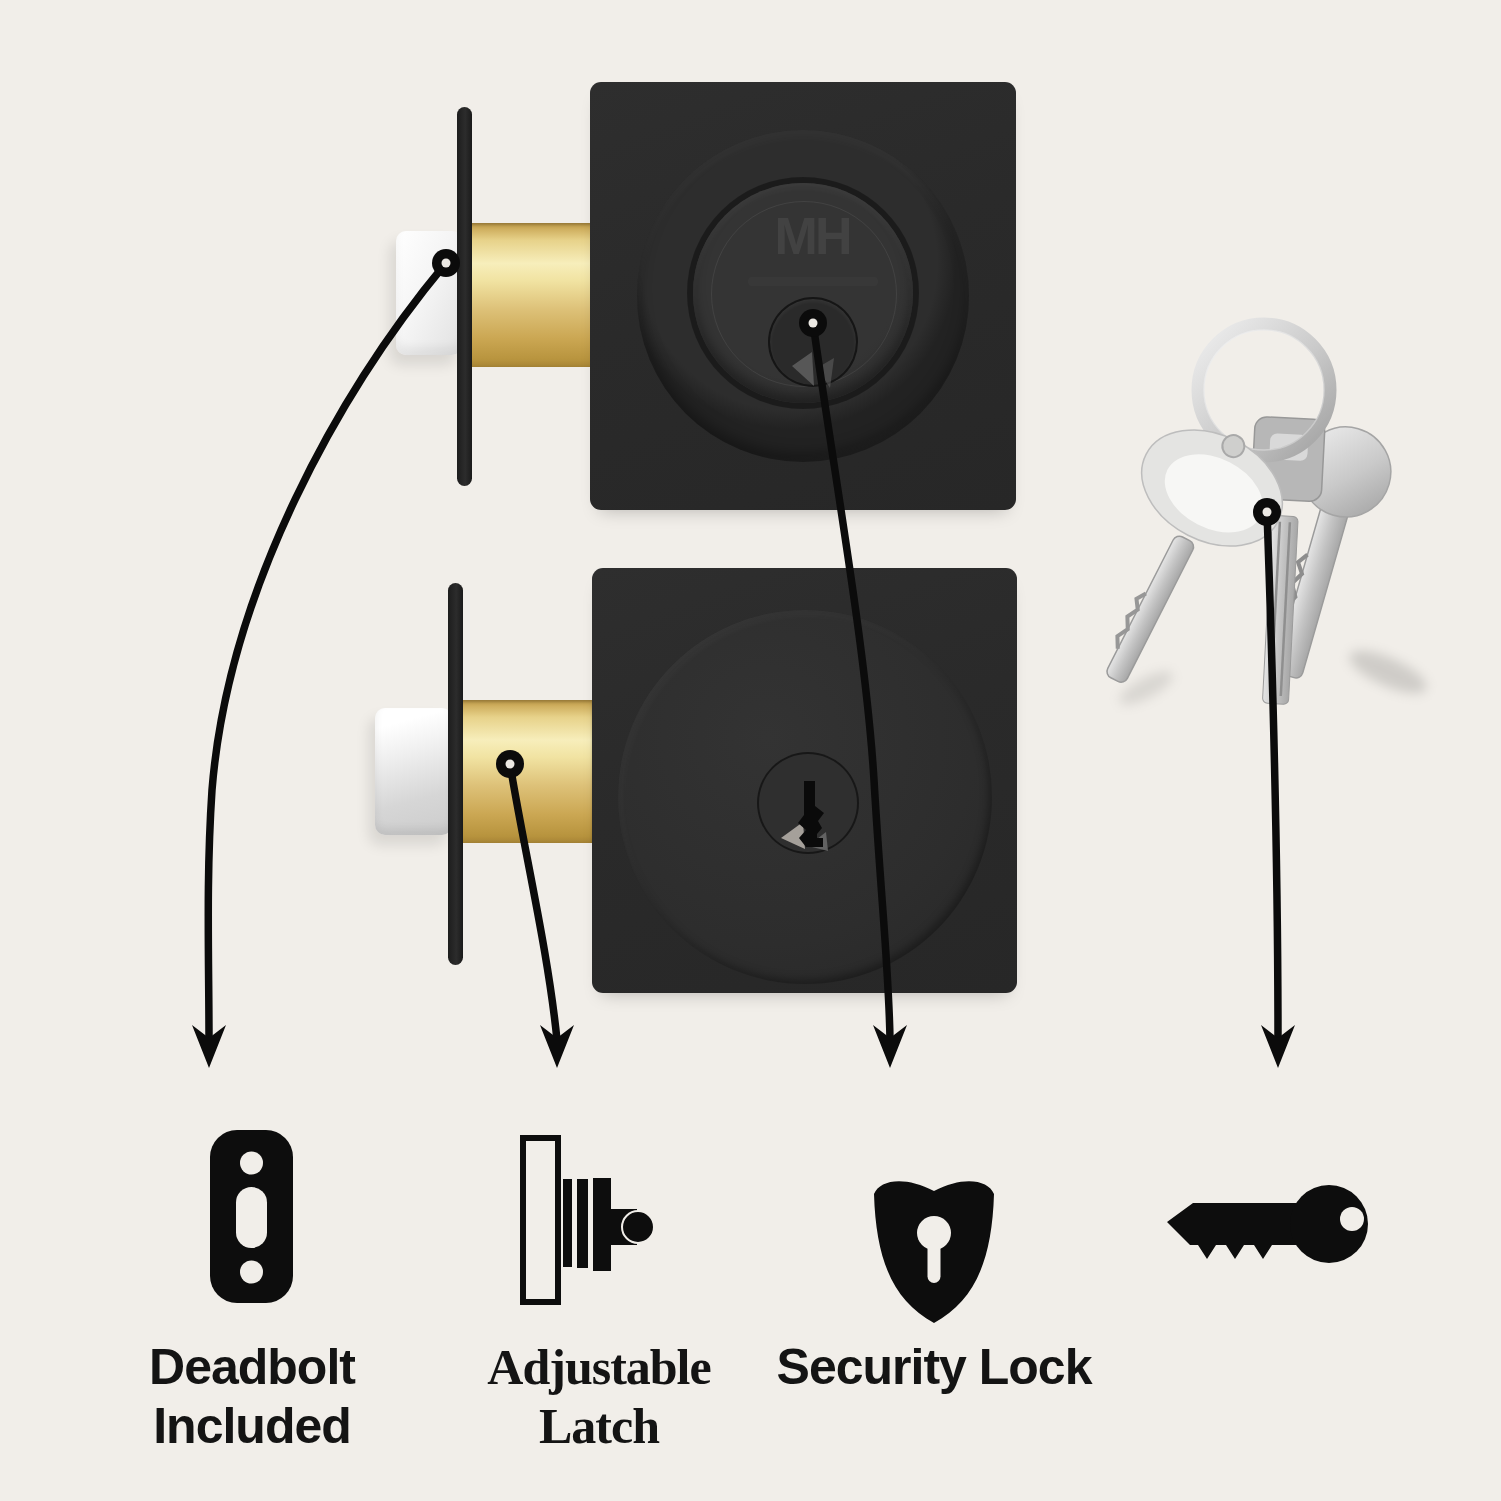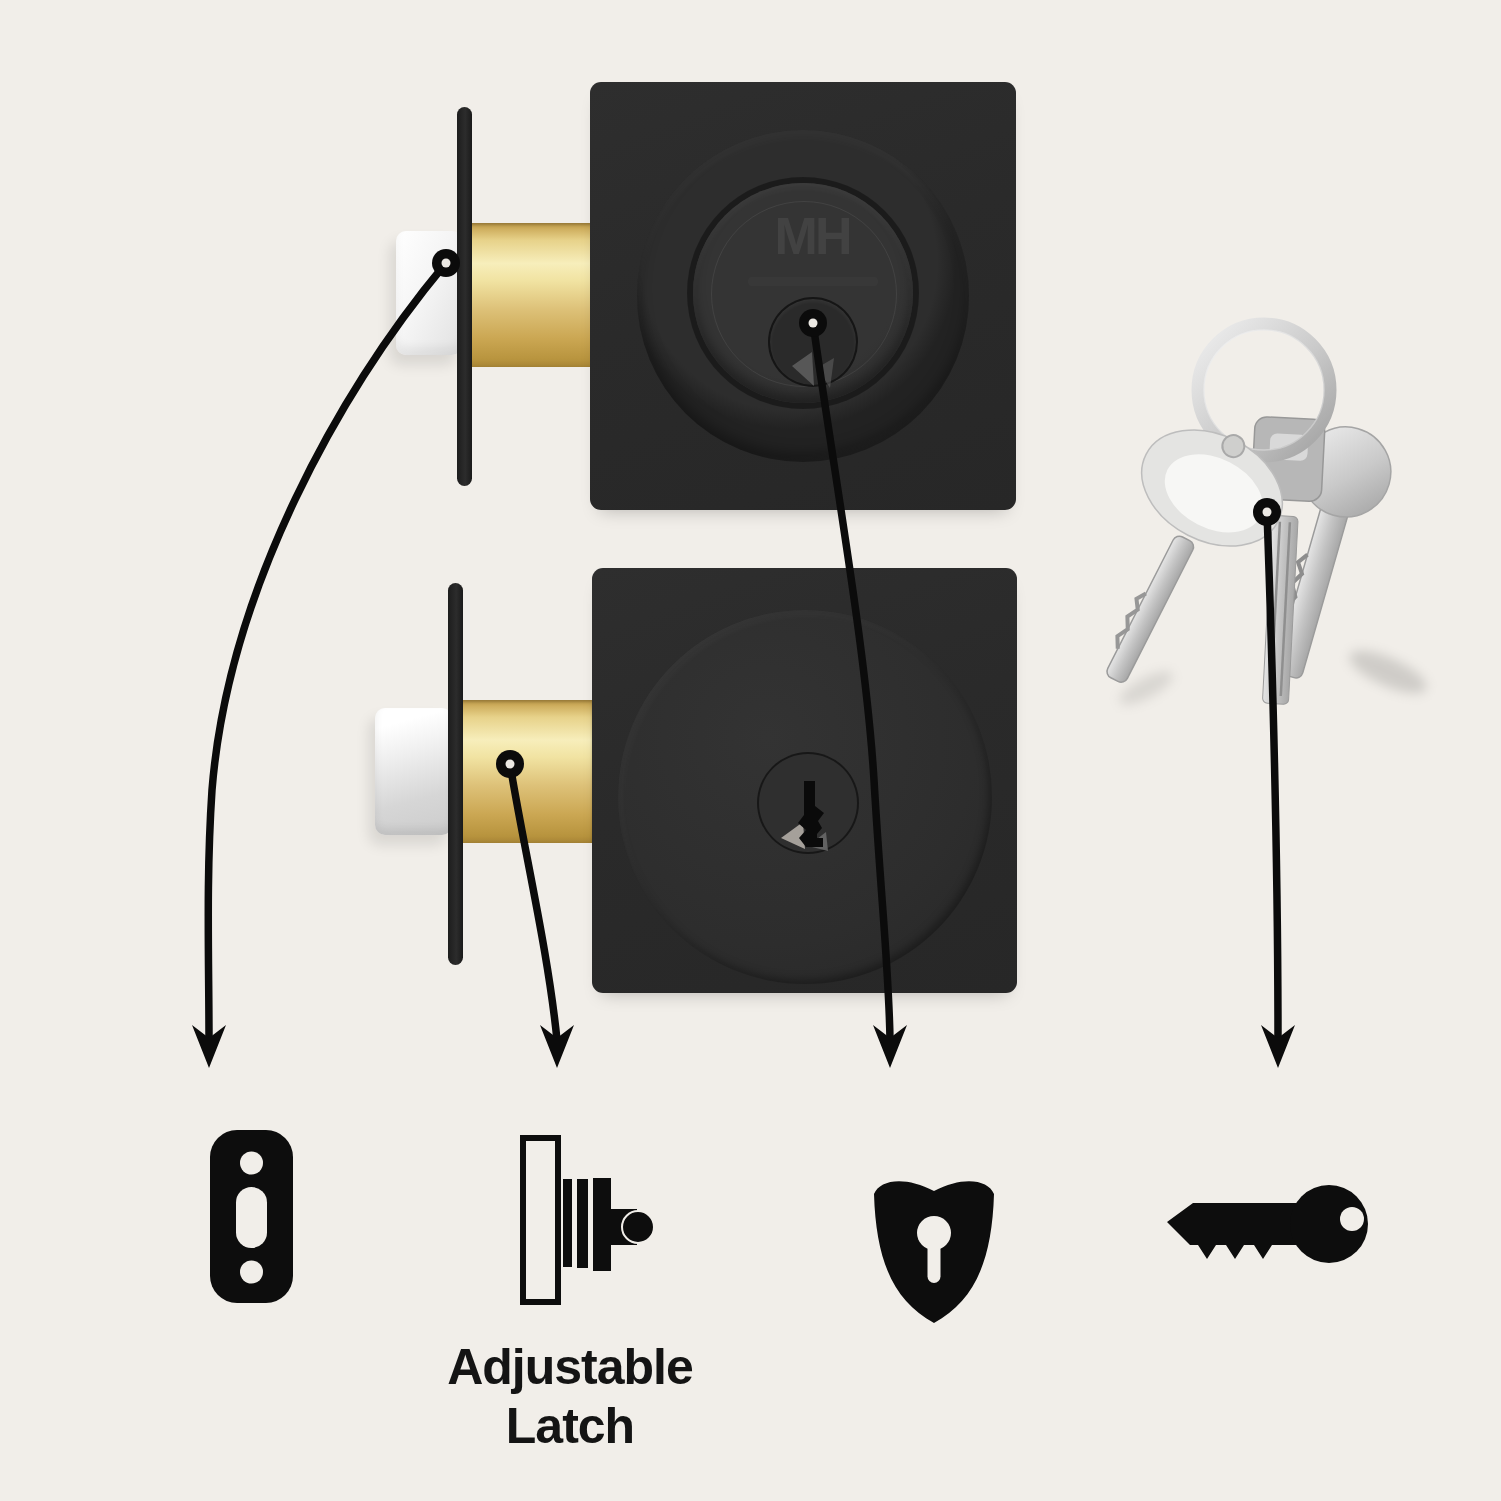--- a/index.html
+++ b/index.html
@@ -222,15 +222,17 @@
       <rect x="927.5" y="1243" width="13" height="40" rx="6.5" fill="#f1eee9"></rect>
     </g>
 
     <g>
       <path d="M1167,1222 L1193,1203 L1298,1203 L1298,1245 L1272,1245 L1263,1259 L1254,1245 L1244,1245 L1235,1259 L1226,1245 L1216,1245 L1207,1259 L1198,1245 L1190,1245 Z" fill="#0d0d0d"></path>
       <circle cx="1329" cy="1224" r="39" fill="#0d0d0d"></circle>
       <circle cx="1352" cy="1219" r="12" fill="#f1eee9"></circle>
     </g>
   </svg>
 
-  <div class="abs feature-label" style="left:410px;">Adjustable Latch</div>
+  <div class="abs feature-label" style="left:92px;">Deadbolt Included</div>
+  <div class="abs feature-label" style="left:439px;font-family:Liberation Serif, serif;">Adjustable Latch</div>
+  <div class="abs feature-label" style="left:774px;">Security Lock</div>
 
 </div>
 
 </body></html>

